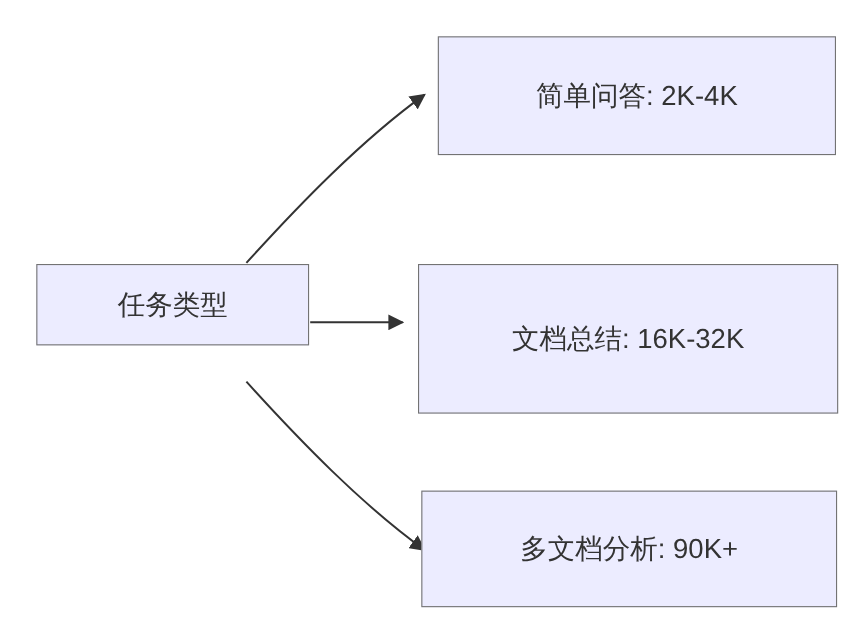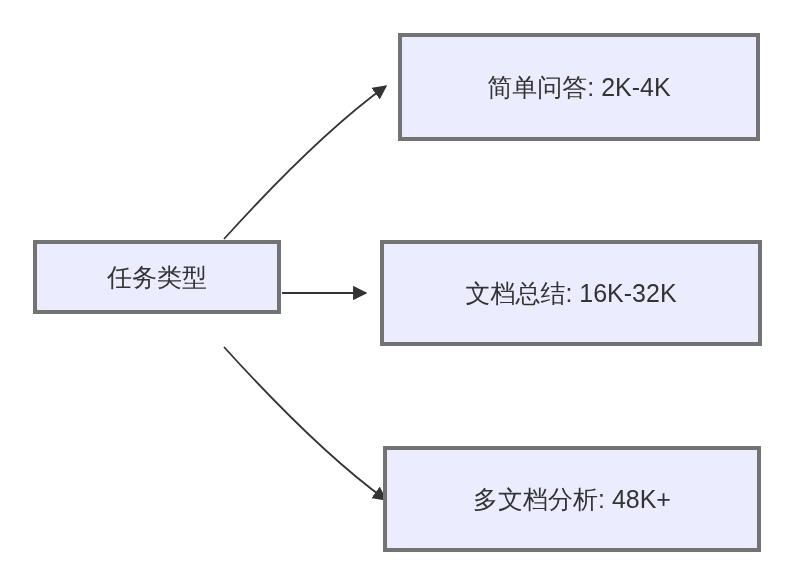--- a/index.html
+++ b/index.html
@@ -24,32 +24,32 @@
     left: 0;
     top: 0;
     width: 787px;
     height: 572px;
     pointer-events: none;
   }
   .node {
     position: absolute;
     box-sizing: border-box;
     background: #ECECFF;
-    border: 4px solid #737373;
+    border: 1px solid #737373;
     display: flex;
     align-items: center;
     justify-content: center;
     font-size: 25px;
     color: #333333;
     text-align: center;
     line-height: 1.2;
   }
   #node-root     { left: 33px;  top: 240px; width: 248px; height: 74px; }
   #node-child-0  { left: 398px; top: 33px;  width: 362px; height: 108px; }
-  #node-child-1  { left: 380px; top: 240px; width: 382px; height: 106px; }
+  #node-child-1  { left: 380px; top: 240px; width: 382px; height: 136px; }
   #node-child-2  { left: 383px; top: 446px; width: 378px; height: 106px; }
 </style>
 </head>
 <body>
 
 <div class="canvas">
 
   <svg class="edges" viewBox="0 0 787 572" xmlns="http://www.w3.org/2000/svg">
     <defs>
       <marker id="arrowhead" viewBox="0 0 10 10" refX="9" refY="5" markerWidth="8" markerHeight="8" orient="auto-start-reverse">
@@ -67,16 +67,16 @@
 
   <div class="node" id="node-child-0">
     <span>简单问答: 2K-4K</span>
   </div>
 
   <div class="node" id="node-child-1">
     <span>文档总结: 16K-32K</span>
   </div>
 
   <div class="node" id="node-child-2">
-    <span>多文档分析: 48K+</span>
+    <span>多文档分析: 90K+</span>
   </div>
 
 </div>
 
 </body></html>

